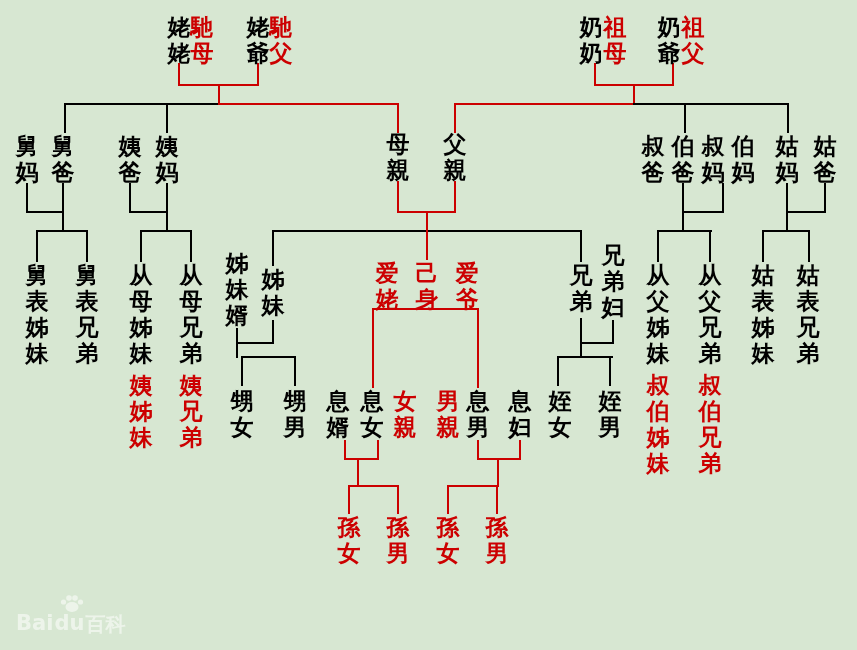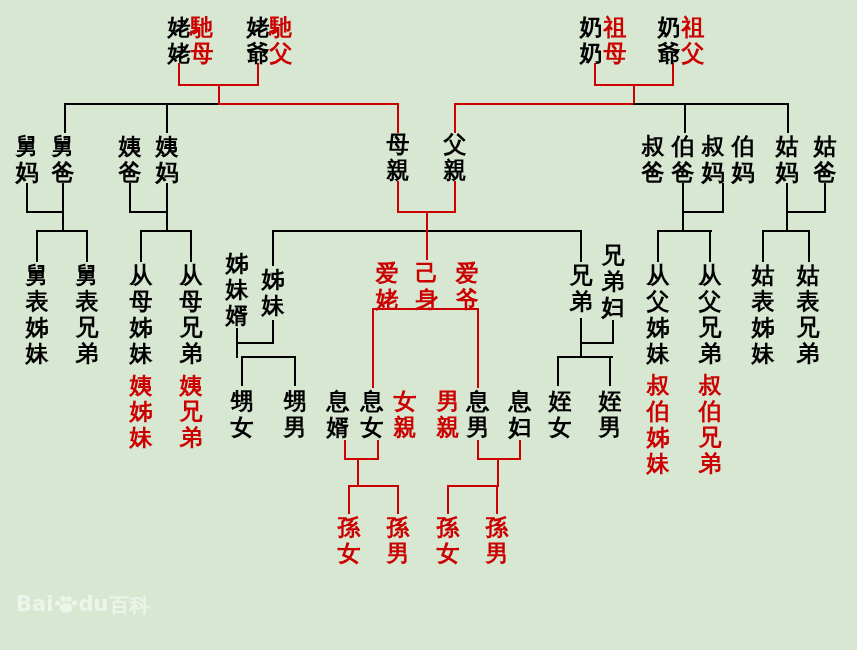--- a/index.html
+++ b/index.html
@@ -11,21 +11,21 @@
     position:absolute;width:24px;font-size:23px;line-height:26px;
     font-weight:bold;text-align:center;white-space:pre-line;
     letter-spacing:0;
   }
   .line{position:absolute}
   .watermark{
     position:absolute;left:8px;top:594px;display:flex;align-items:flex-end;
     opacity:.55;color:#fff;font-family:"DejaVu Sans","Liberation Sans",sans-serif;
     font-weight:bold;font-size:21px;line-height:1;margin-left:8px;
   }
-  .watermark .du-wrap{display:inline-flex;flex-direction:row;align-items:center;margin:0 1px}
+  .watermark .du-wrap{display:inline-flex;flex-direction:column;align-items:flex-end;margin:0 1px}
   .watermark .paw{display:block;margin-bottom:-3px}
   .watermark .baike{font-size:20px}
 </style>
 </head>
 <body>
 
 <div class="stage" style="background: rgb(215, 231, 210);">
   <div>
       <div class="line" style="left: 178px; top: 63px; width: 2px; height: 22px; background: rgb(204, 0, 0);"></div>
       <div class="line" style="left: 257px; top: 63px; width: 2px; height: 22px; background: rgb(204, 0, 0);"></div>

